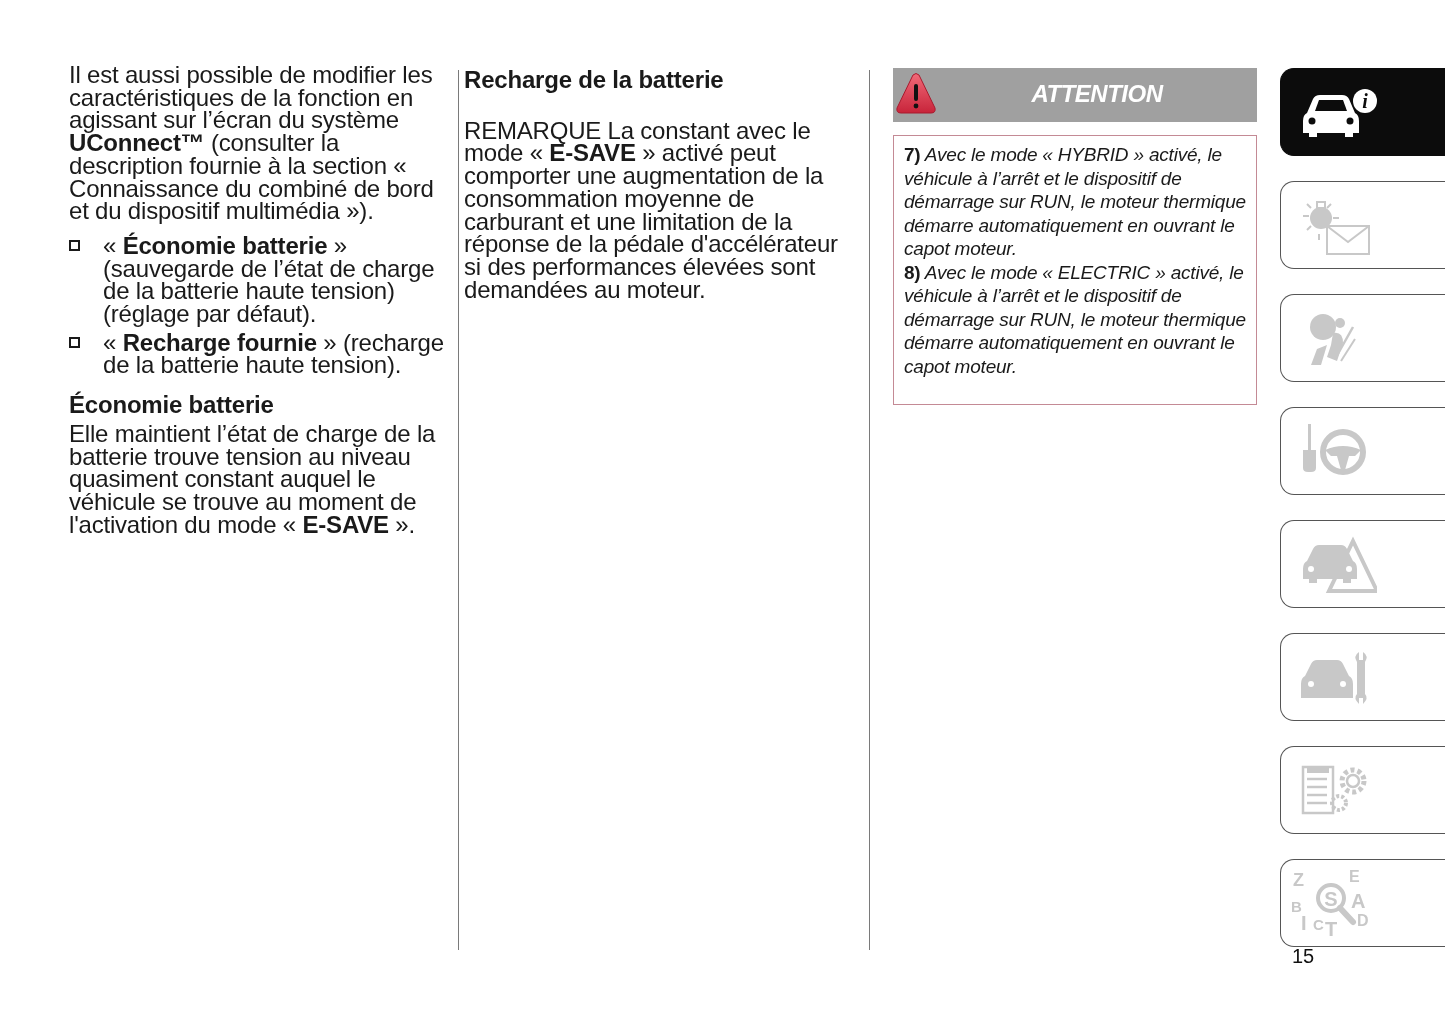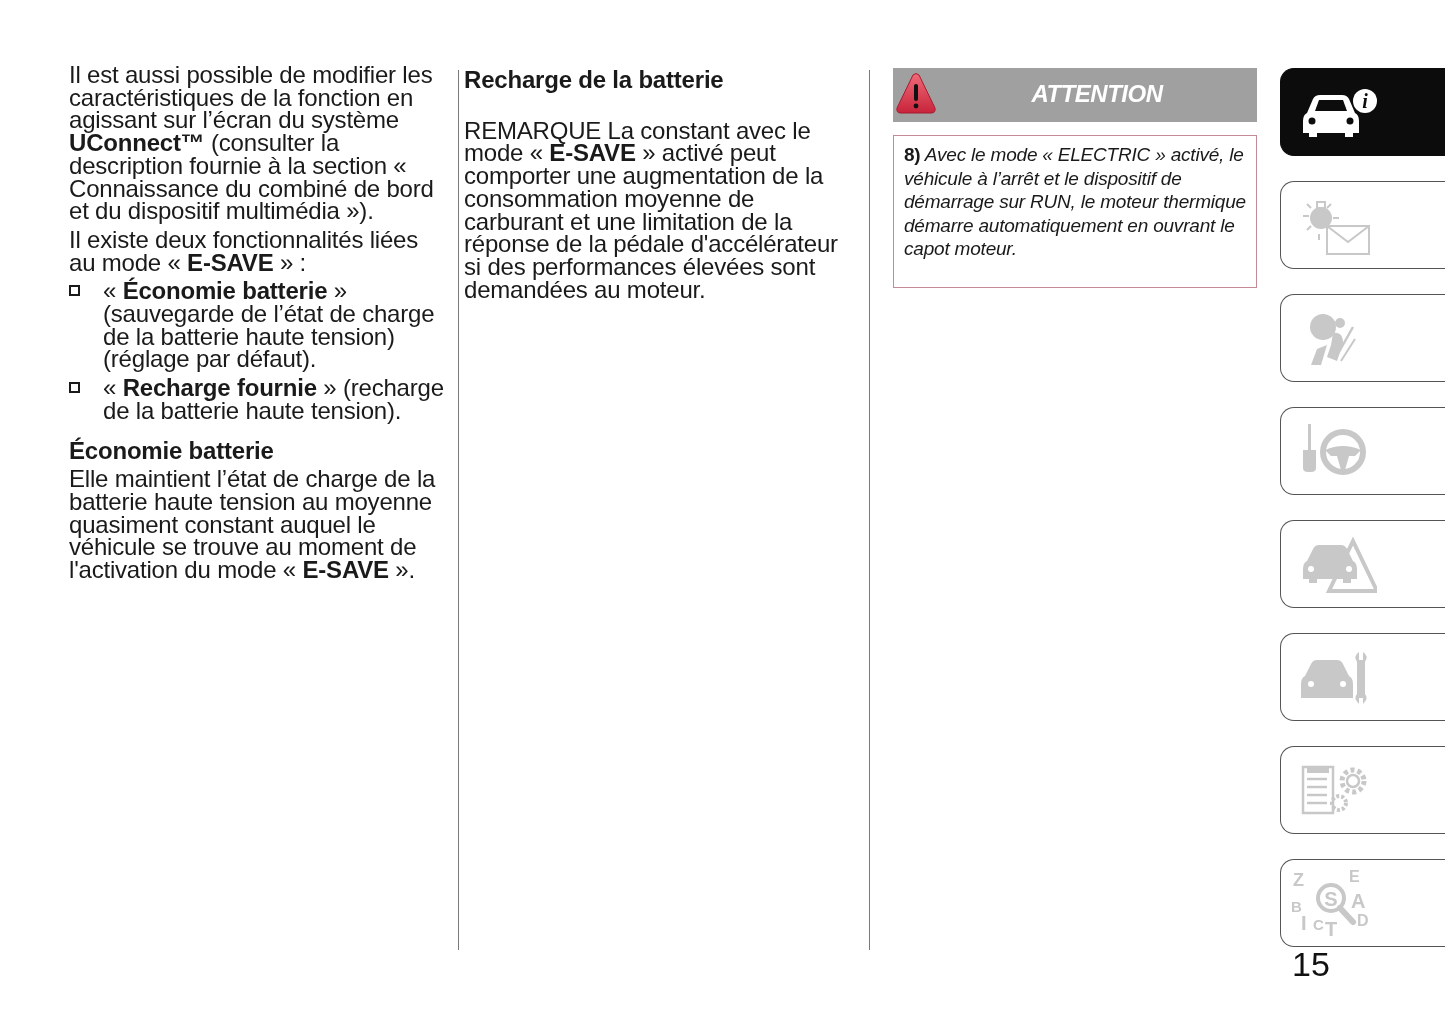--- a/index.html
+++ b/index.html
@@ -22,38 +22,37 @@
   .warn-head { height:54px; background:#a0a0a0; position:relative; }
   .warn-title { position:absolute; left:0; right:0; top:12px; text-align:center; padding-left:44px;
                 font-family:"Liberation Sans", sans-serif; font-weight:bold; font-style:italic; font-size:24px; color:#fff; letter-spacing:-0.5px; }
   .warn-icon { position:absolute; left:2px; top:4px; width:42px; height:44px; }
   .warn-body { margin-top:13px; border:1px solid #c48a95; padding:7px 8px 26px 10px; font-style:italic; font-size:19px; line-height:23.5px; letter-spacing:-0.2px; }
   .warn-body b { font-style:normal; }
   .tabs { position:absolute; left:1280px; top:68px; width:165px; }
   .tab { position:absolute; left:0; width:170px; height:88px; border:1.5px solid #555; border-right:none; border-radius:14px 0 0 14px; box-sizing:border-box; background:#fff; }
   .tab.active { background:#0c0c0c; border-color:#0c0c0c; }
   .tab svg { position:absolute; left:16px; top:14px; }
-  .pagenum { position:absolute; left:1292px; top:945px; font-family:"Liberation Sans", sans-serif; font-size:34px; color:#111; }
+  .pagenum { position:absolute; left:1292px; top:945px; font-family:"Liberation Sans", sans-serif; font-size:20px; color:#111; }
 </style>
 </head>
 <body>
 
 <div class="col c1">
   <p><span>Il est aussi possible de modifier les caractéristiques de la fonction en agissant sur l’écran du système </span><b>UConnect™</b><span> (consulter la description fournie à la section « Connaissance du combiné de bord et du dispositif multimédia »).</span></p>
   <div class="gap6"></div>
-  <p><span>Il existe deux fonctionnalités liées au mode « </span><b>E-SAVE</b><span> » :</span></p>
   <div class="gap6"></div>
   <p class="bullet"><span class="box"></span><span>« </span><b>Économie batterie</b><span> » (sauvegarde de l’état de charge de la batterie haute tension) (réglage par défaut).</span></p>
   <div class="gap6"></div>
   <p class="bullet"><span class="box"></span><span>« </span><b>Recharge fournie</b><span> » (recharge de la batterie haute tension).</span></p>
   <div class="gap6"></div>
   <div class="gap12"></div>
   <p class="h">Économie batterie</p>
   <div class="gap6"></div>
-  <p><span>Elle maintient l’état de charge de la batterie haute tension au moyenne quasiment constant auquel le véhicule se trouve au moment de l'activation du mode « </span><b>E-SAVE</b><span> ».</span></p>
+  <p><span>Elle maintient l’état de charge de la batterie trouve tension au niveau quasiment constant auquel le véhicule se trouve au moment de l'activation du mode « </span><b>E-SAVE</b><span> ».</span></p>
 </div>
 
 <div class="vline" style="left:458px;"></div>
 
 <div class="col c2" style="top:69px;">
   <p class="h">Recharge de la batterie</p>
   <div class="gap6"></div>
   <div class="gap22"></div>
   <p><span>REMARQUE La constant avec le mode « </span><b>E-SAVE</b><span> » activé peut comporter une augmentation de la consommation moyenne de carburant et une limitation de la réponse de la pédale d'accélérateur si des performances élevées sont demandées au moteur.</span></p>
   <div class="gap22"></div>
@@ -70,20 +69,21 @@
           <stop offset="1" stop-color="#c8243a"></stop>
         </linearGradient>
       </defs>
       <path d="M18 3 Q21 0 24 3 L40 36 Q41 41 36 41 L6 41 Q1 41 2 36 Z" fill="url(#wg)" stroke="#a81a2e" stroke-width="1"></path>
       <rect x="19" y="12" width="4" height="17" rx="2" fill="#111"></rect>
       <circle cx="21" cy="34" r="2.4" fill="#111"></circle>
     </svg>
     <div class="warn-title">ATTENTION</div>
   </div>
   <div class="warn-body">
+    <p style="margin:0"><b>7)</b><span> Avec le mode « HYBRID » activé, le véhicule à l’arrêt et le dispositif de démarrage sur RUN, le moteur thermique démarre automatiquement en ouvrant le capot moteur.</span></p>
     <p style="margin:0"><b>8)</b><span> Avec le mode « ELECTRIC » activé, le véhicule à l’arrêt et le dispositif de démarrage sur RUN, le moteur thermique démarre automatiquement en ouvrant le capot moteur.</span></p>
   </div>
 </div>
 
 <div class="tabs">
   <div class="tab active" style="top:0px;">
     <svg width="80" height="60" viewBox="0 0 80 60">
       <path d="M10 30 L16 16 Q18 12 23 12 L45 12 Q50 12 52 16 L58 30 Q62 32 62 38 L62 50 L56 50 L56 54 L48 54 L48 50 L20 50 L20 54 L12 54 L12 50 L6 50 L6 38 Q6 32 10 30 Z" fill="#fff"></path>
       <path d="M18 28 L22 17 L46 17 L50 28 Z" fill="#0c0c0c"></path>
       <circle cx="15" cy="38" r="3.5" fill="#0c0c0c"></circle>

